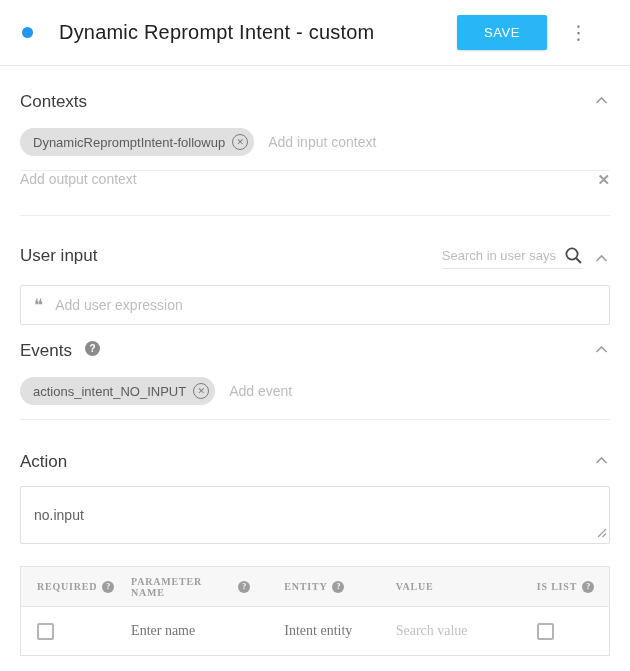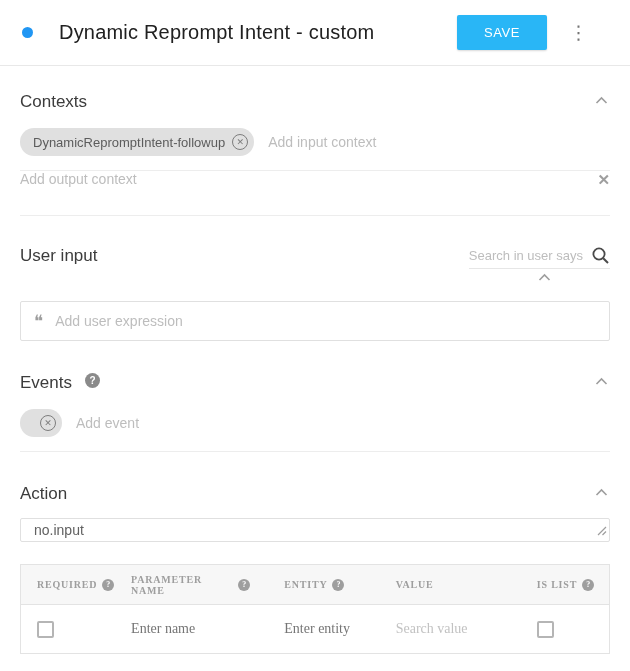--- a/index.html
+++ b/index.html
@@ -53,37 +53,37 @@
   
   .contexts { padding-top:26px; }
   .chip-row { display:flex; align-items:center; margin-top:16px; }
   .chip-row .placeholder { margin-left:14px; }
   .contexts-div1 { margin-top:14px; }
   .output-row { height:44px; display:flex; align-items:flex-start; }
   .clear-x { margin-left:auto; color:#9e9e9e; font-size:15px; font-weight:bold; cursor:pointer; }
 
   
   .user-says { margin-top:30px; }
-  .search-group { margin-left:auto; display:flex; align-items:center;flex-direction:column; }
+  .search-group { margin-left:auto; display:flex; align-items:center; }
   .search-field { display:flex; align-items:center; border-bottom:1px solid #e6e6e6; padding-bottom:3px; }
   .search-field .placeholder { font-size:13px; margin-right:8px; }
   .expression-box {
     margin-top:16px; border:1px solid #e0e0e0; border-radius:2px; height:40px;
     display:flex; align-items:center; padding:0 13px;
   }
   .quote-icon { color:#9e9e9e; font-size:17px; margin-right:12px; line-height:1; }
 
   
-  .events { margin-top:32px; }
+  .events { margin-top:16px; }
   .events-div { margin-top:14px; }
 
   
   .action { margin-top:32px; }
   .action-box {
-    margin-top:14px; border:1px solid #e0e0e0; border-radius:2px; height:24px;
+    margin-top:14px; border:1px solid #e0e0e0; border-radius:2px; height:58px;
     display:flex; align-items:center; padding:0 13px; position:relative;
     font-size:14px; color:#616161;
   }
   .resize-handle { position:absolute; right:2px; bottom:2px; }
 
   
   .params-table { margin-top:22px; border:1px solid #e3e3e3; }
   .pt-head { display:flex; background:#f7f7f7; border-bottom:1px solid #e3e3e3; height:40px; align-items:center; }
   .pt-row { display:flex; background:#fff; height:48px; align-items:center; }
   .pt-cell { display:flex; align-items:center; padding-left:16px;font-family:Liberation Serif, serif; }
@@ -161,20 +161,21 @@
     <span class="help-icon">?</span>
     <span class="chev">
       <svg width="13" height="8" viewBox="0 0 13 8">
         <path d="M1.5 7 L6.5 2 L11.5 7" stroke="#9e9e9e" stroke-width="1.6" fill="none"></path>
       </svg>
     </span>
   </div>
 
   <div class="chip-row">
     <span class="chip">
+      <span>actions_intent_NO_INPUT</span>
       <span class="chip-x">✕</span>
     </span>
     <span class="placeholder">Add event</span>
   </div>
   <div class="divider events-div"></div>
 </div>
 
 <div class="section action">
   <div class="sec-title-row">
     <span class="sec-title">Action</span>
@@ -218,21 +219,21 @@
     </div>
 
     <div class="pt-row">
       <span class="pt-cell c-required">
         <span class="checkbox"></span>
       </span>
       <span class="pt-cell c-name">
         <span class="cell-ph">Enter name</span>
       </span>
       <span class="pt-cell c-entity">
-        <span class="cell-ph">Enter entity</span>
+        <span class="cell-ph">Intent entity</span>
       </span>
       <span class="pt-cell c-value">
         <span class="cell-ph light">Search value</span>
       </span>
       <span class="pt-cell c-islist">
         <span class="checkbox"></span>
       </span>
     </div>
   </div>
 </div>

